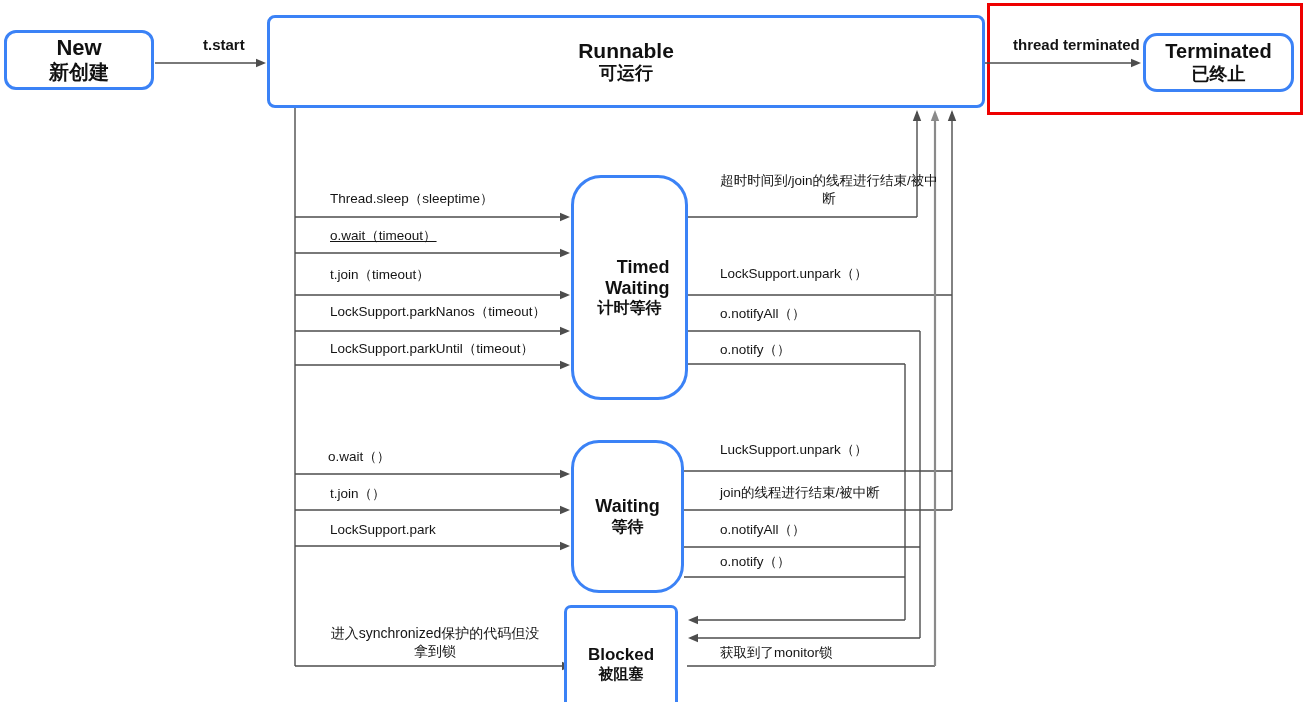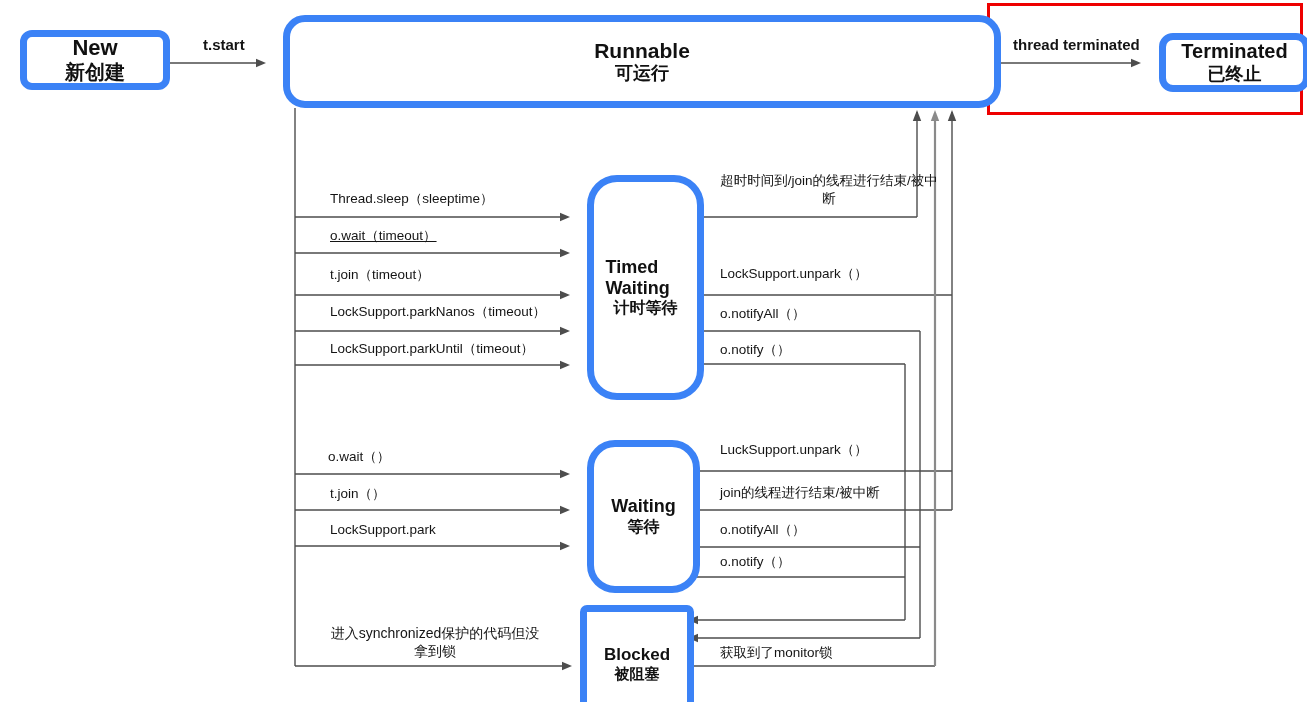--- a/index.html
+++ b/index.html
@@ -2,23 +2,23 @@
 <html><head>
 <meta charset="utf-8">
 <style>
   html,body{margin:0;padding:0;background:#ffffff;}
   #canvas{
     position:relative;width:1307px;height:702px;background:#ffffff;
     font-family:"Liberation Sans","DejaVu Sans",sans-serif;color:#111;
     overflow:hidden;
   }
   .state-box{
-    position:absolute;background:#ffffff;border:7px solid #3b82f6;
+    position:absolute;background:#ffffff;border:3px solid #3b82f6;
     display:flex;flex-direction:column;align-items:center;justify-content:center;
-    text-align:left;line-height:1.18;z-index:2;box-sizing:border-box;margin-left:16px;
+    text-align:right;line-height:1.18;z-index:2;box-sizing:border-box;
   }
   .state-title{font-weight:bold;}
   .state-sub{font-weight:bold;}
   .lbl{position:absolute;font-size:13.5px;white-space:nowrap;z-index:3;color:#141414;margin-left:25px;}
   .lbl.bold{font-weight:bold;font-size:15px;}
   .lbl.wrap{white-space:normal;text-align:center;line-height:1.3;}
   #connectors{position:absolute;left:0;top:0;z-index:1;}
   #highlight-rect{
     position:absolute;border:3px solid #ee0000;background:transparent;
     z-index:0;box-sizing:border-box;
@@ -90,21 +90,21 @@
       <polygon points="688,620 698,615.8 698,624.2"></polygon>
     </g>
     <polygon points="935,110 930.8,121 939.2,121" fill="#8a8a8a" stroke="none"></polygon>
   </svg>
 
   <div class="state-box" style="left:4px;top:30px;width:150px;height:60px;border-radius:12px;">
     <div class="state-title" style="font-size:22px;">New</div>
     <div class="state-sub" style="font-size:20px;">新创建</div>
   </div>
 
-  <div class="state-box" style="left:267px;top:15px;width:718px;height:93px;border-radius:22px;">
+  <div class="state-box" style="left:267px;top:15px;width:718px;height:93px;border-radius:8px;">
     <div class="state-title" style="font-size:21px;">Runnable</div>
     <div class="state-sub" style="font-size:18px;">可运行</div>
   </div>
 
   <div class="state-box" style="left:1143px;top:33px;width:151px;height:59px;border-radius:14px;">
     <div class="state-title" style="font-size:20px;">Terminated</div>
     <div class="state-sub" style="font-size:18px;">已终止</div>
   </div>
 
   <div class="state-box" style="left:571px;top:175px;width:117px;height:225px;border-radius:30px;">

